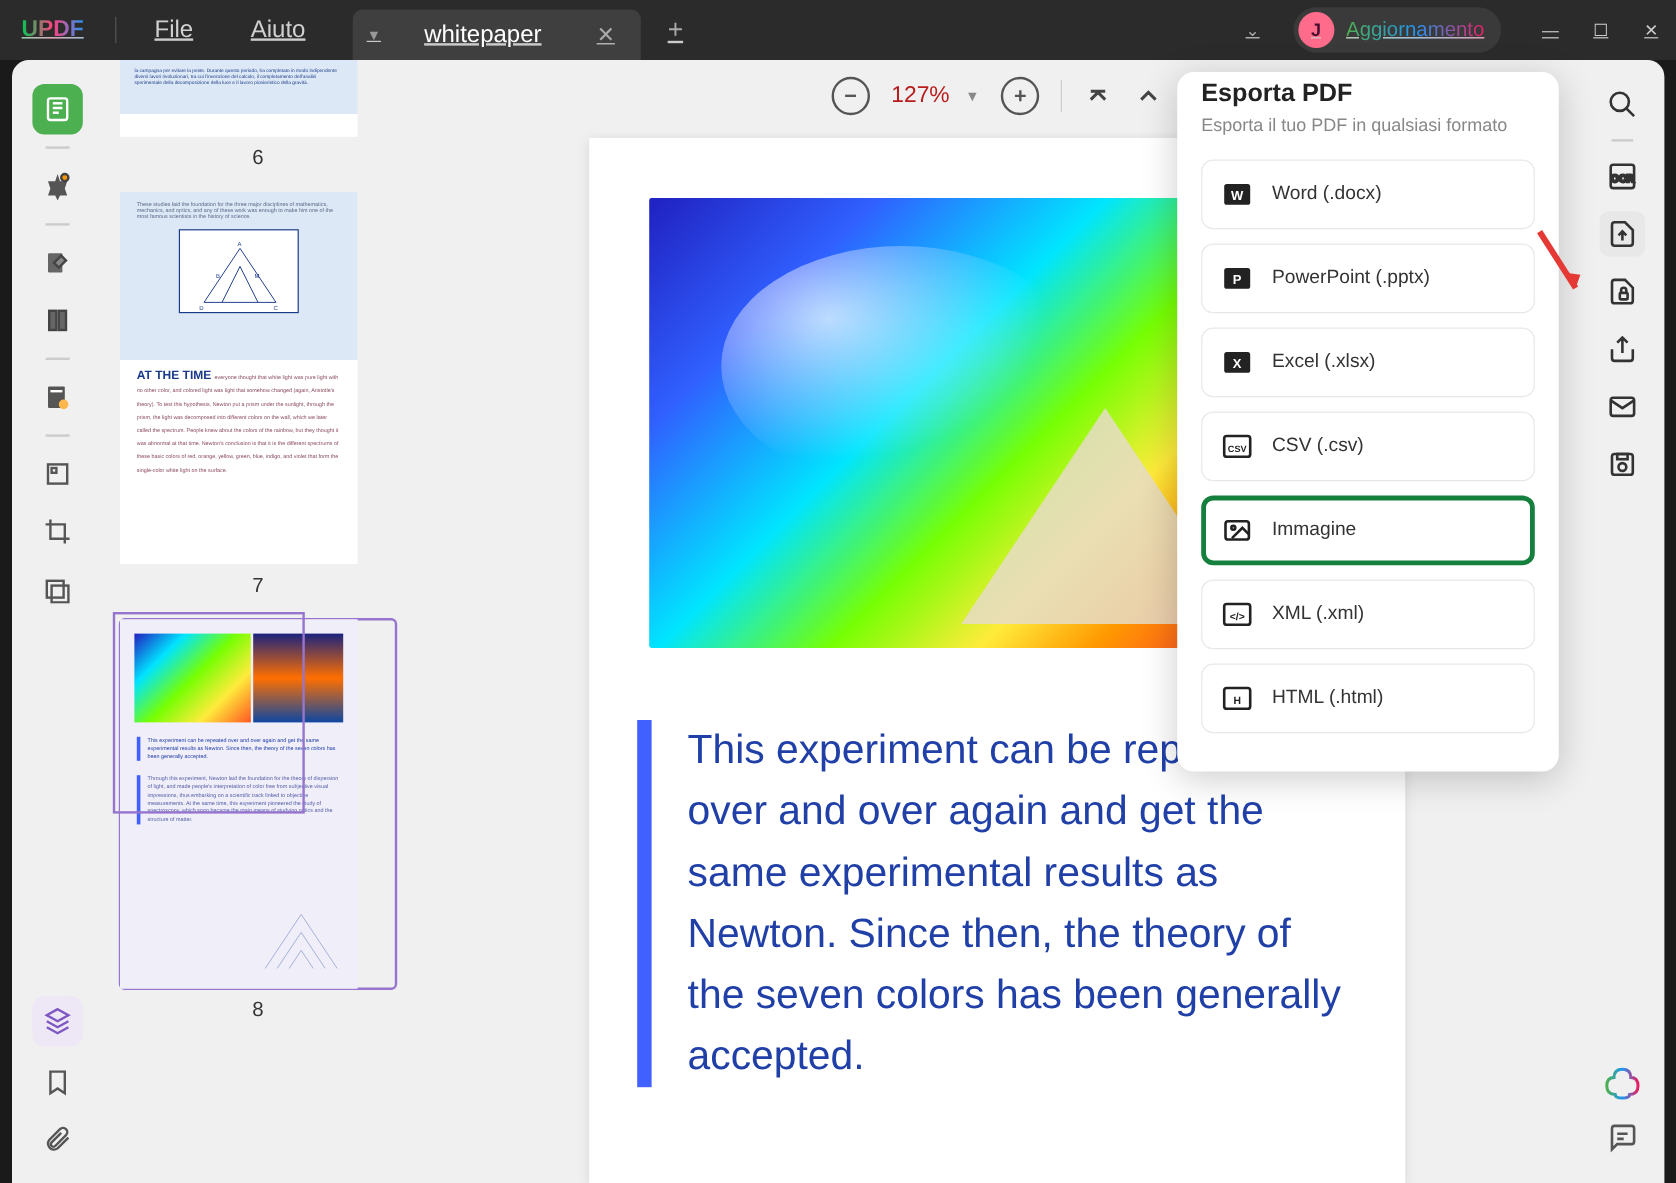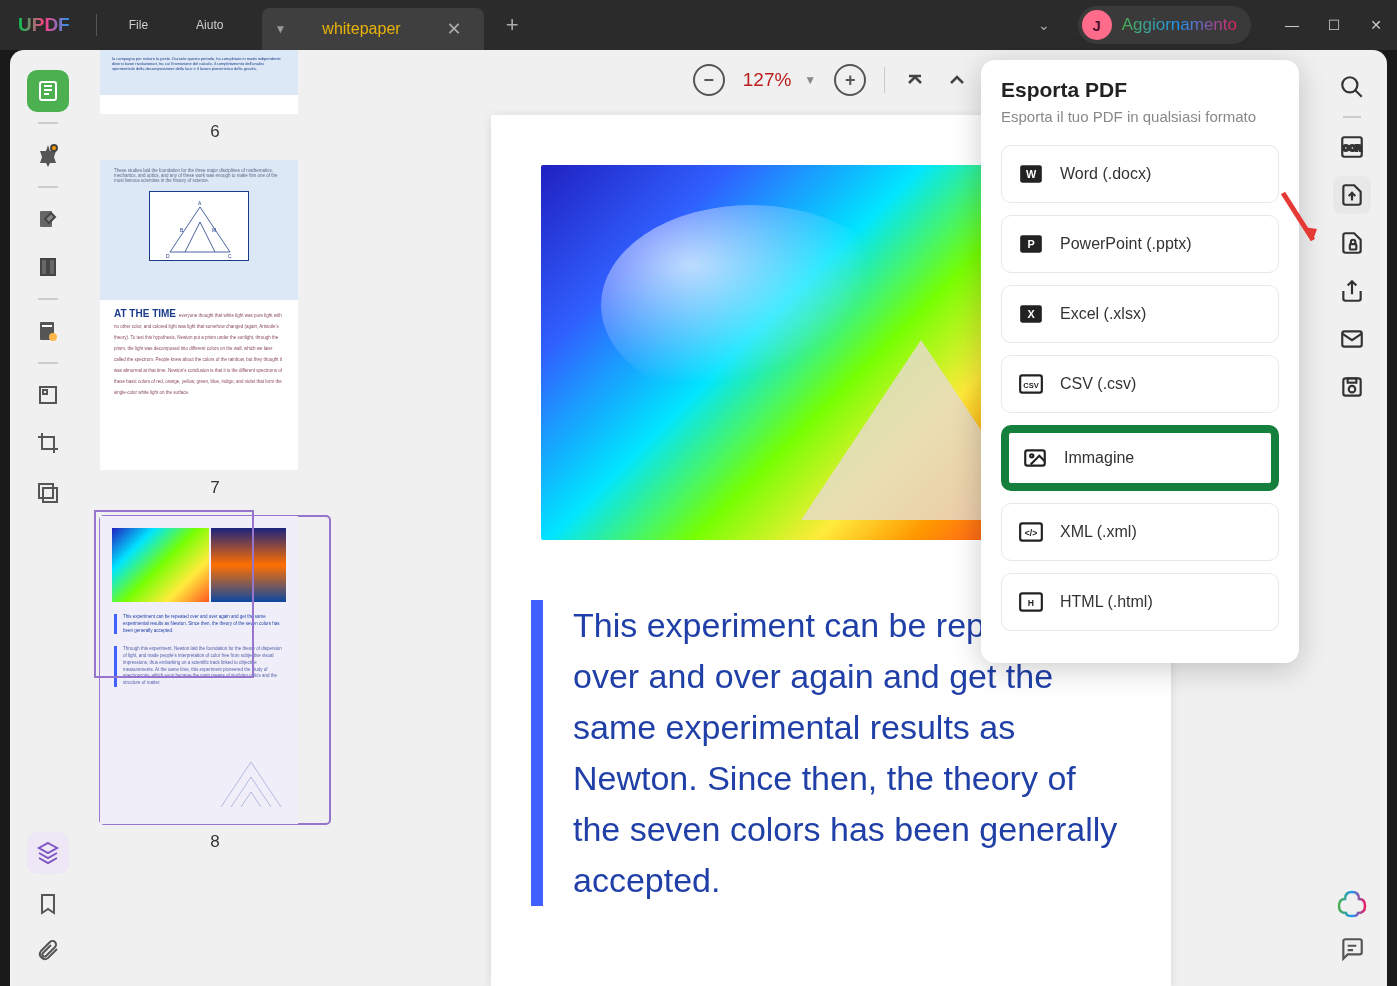--- a/index.html
+++ b/index.html
@@ -1,24 +1,24 @@
 <!DOCTYPE html>
 <html><head>
   <meta charset="utf-8">
   <style>
     * { margin: 0; padding: 0; box-sizing: border-box; }
     body { font-family: -apple-system, BlinkMacSystemFont, "Segoe UI", sans-serif; background: #1a1a1a; overflow: hidden; }
     
-    .titlebar { height: 50px; background: #2b2b2b; display: flex; align-items: center; color: #ccc; }
+    .titlebar { height: 50px; background: #2b2b2b; display: flex; align-items: center; color: #ccc; text-decoration: underline; }
     .logo { margin: 0 18px; font-weight: bold; font-size: 19px; background: linear-gradient(90deg, #00c853, #ff4081, #2196f3); -webkit-background-clip: text; color: transparent; }
     .titlebar-divider { width: 1px; height: 22px; background: #555; margin: 0 8px; }
-    .menu-item { padding: 0 24px; font-size: 12px; cursor: pointer; color: #d0d0d0; }
+    .menu-item { padding: 0 24px; font-size: 20px; cursor: pointer; color: #d0d0d0; }
     .tab { display: flex; align-items: center; background: #3f3f3f; border-radius: 8px 8px 0 0; height: 42px; margin-left: 15px; padding: 0 12px; margin-top: 8px; }
     .tab-dropdown { color: #999; margin-right: 16px; font-size: 12px; }
-    .tab-title { color: #eab308; font-size: 16px; padding: 0 36px 0 20px; }
+    .tab-title { color: #ffffff; font-size: 20px; padding: 0 36px 0 20px; }
     .tab-close { color: #aaa; font-size: 18px; padding: 0 10px; cursor: pointer; }
     .tab-add { color: #aaa; font-size: 22px; margin-left: 22px; cursor: pointer; font-weight: 300; }
     .titlebar-right { margin-left: auto; display: flex; align-items: center; }
     .chevron { color: #aaa; margin-right: 28px; font-size: 14px; }
     .user-update { display: flex; align-items: center; background: #3a3a3a; border-radius: 20px; padding: 4px 14px 4px 4px; margin-right: 20px; cursor: pointer; }
     .avatar { width: 30px; height: 30px; border-radius: 50%; background: #ff6b8a; color: #4a0e2e; display: flex; align-items: center; justify-content: center; font-weight: bold; font-size: 15px; margin-right: 10px; }
     .update-label { background: linear-gradient(90deg, #4caf50, #2196f3, #e91e63); -webkit-background-clip: text; color: transparent; font-size: 17px; }
     .window-controls { display: flex; align-items: center; }
     .window-btn { width: 42px; height: 40px; display: flex; align-items: center; justify-content: center; color: #ccc; cursor: pointer; font-size: 14px; }
     
@@ -45,25 +45,25 @@
     
     .doc-view { flex: 1; overflow: auto; display: flex; justify-content: center; padding-top: 5px; }
     .page { width: 680px; min-height: 800px; background: #fff; box-shadow: 0 2px 10px rgba(0,0,0,0.1); padding: 0; }
     .page-hero { width: 580px; height: 375px; margin: 50px auto 0; background: linear-gradient(135deg, #2020c0 0%, #3060ff 20%, #00e5ff 40%, #76ff03 55%, #ffeb3b 68%, #ff9800 78%, #ff5722 88%, #1a237e 100%); border-radius: 2px; position: relative; overflow: hidden; }
     .prism-shape { position: absolute; bottom: 20px; right: 80px; width: 0; height: 0; border-left: 120px solid transparent; border-right: 120px solid transparent; border-bottom: 180px solid rgba(230,220,200,0.85); }
     .light-curve { position: absolute; top: 40px; left: 60px; width: 300px; height: 200px; background: radial-gradient(ellipse at 30% 30%, rgba(255,255,255,0.7), transparent 60%); border-radius: 50%; }
     
     .quote-block { margin: 60px 50px 0 40px; border-left: 12px solid #4060ff; padding-left: 30px; }
     .quote-text { font-size: 34px; line-height: 1.5; color: #2040a8; }
     
-    .export-panel { position: absolute; top: 10px; right: 88px; width: 318px; background: #fff; border-radius: 14px; box-shadow: 0 6px 30px rgba(0,0,0,0.2); padding: 18px 20px 20px; z-index: 100; }
+    .export-panel { position: absolute; top: 10px; right: 88px; width: 318px; background: #fff; border-radius: 14px; box-shadow: 0 6px 30px rgba(0,0,0,0.2); padding: 6px 20px 20px; z-index: 100; }
     .export-title { font-size: 21px; font-weight: bold; color: #222; margin-bottom: 6px; }
     .export-subtitle { font-size: 15px; color: #888; margin-bottom: 20px; }
     .export-option { display: flex; align-items: center; border: 1px solid #e8e8e8; border-radius: 10px; padding: 15px 16px; margin-bottom: 12px; cursor: pointer; }
-    .export-option.highlighted { border: 8px solid #15803d; padding: 12px 13px; }
+    .export-option.highlighted { border: 4px solid #15803d; padding: 12px 13px; }
     .export-icon { width: 26px; height: 26px; margin-right: 16px; display: flex; align-items: center; justify-content: center; }
     .export-label { font-size: 16px; color: #333; }
     
     .right-toolbar { width: 70px; display: flex; flex-direction: column; align-items: center; padding-top: 18px; gap: 10px; position: relative; }
     .rtool-btn { width: 38px; height: 38px; display: flex; align-items: center; justify-content: center; cursor: pointer; border-radius: 8px; }
     .rtool-btn.active { background: #e8e8e8; }
     .rtool-divider { width: 18px; height: 2px; background: #ccc; }
     
     .red-arrow { position: absolute; top: 135px; right: 62px; z-index: 200; pointer-events: none; }
     

